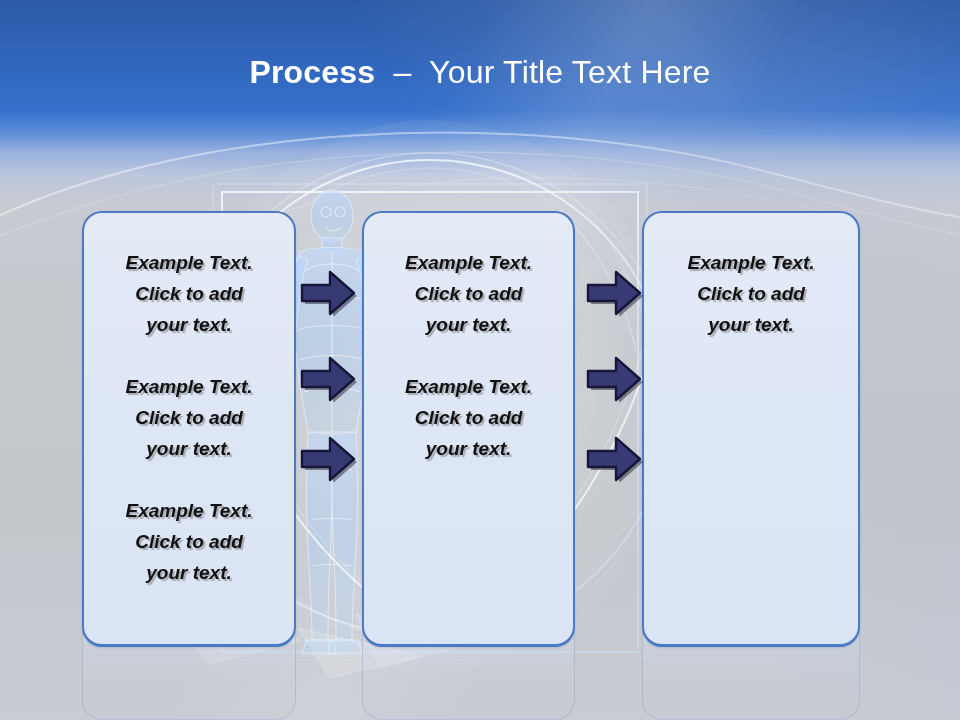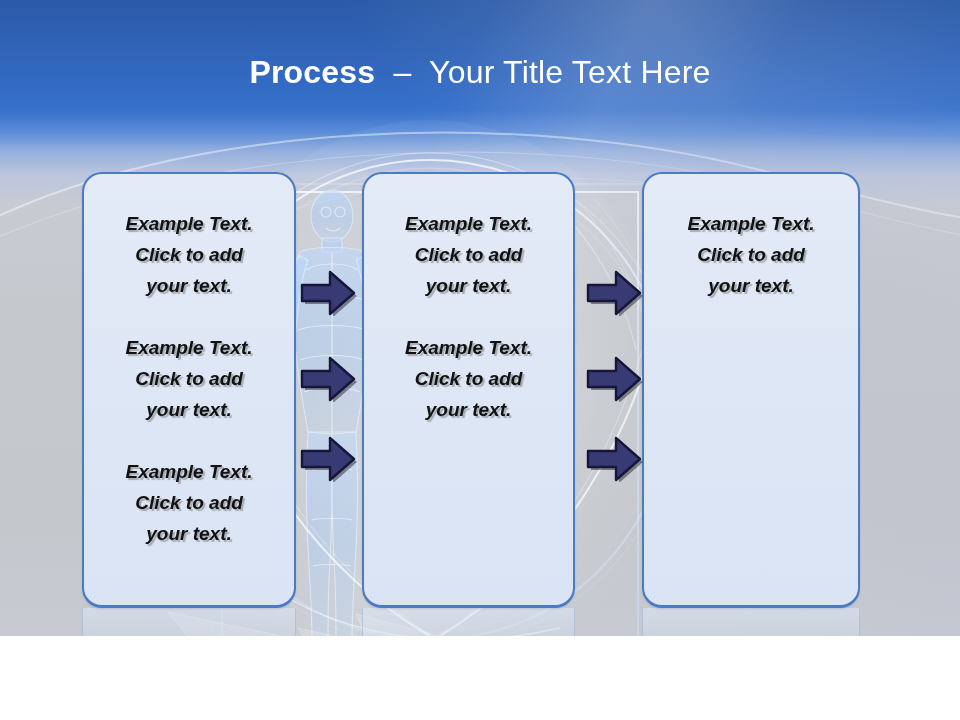--- a/index.html
+++ b/index.html
@@ -4,21 +4,21 @@
 <style>
   html, body {
     margin: 0; padding: 0;
     width: 960px; height: 720px;
     overflow: hidden;
     font-family: "Liberation Sans", sans-serif;
   }
 
   #slide {
     position: relative;
-    width: 960px; height: 636px;
+    width: 960px; height: 720px;
     overflow: hidden;
     background: #0f766e;
   }
 
   
   .bg-gradient {
     position: absolute; left: 0; top: 0; width: 960px; height: 720px;
     background:
       linear-gradient(to bottom,
         #2a5aa8 0px,
@@ -69,20 +69,21 @@
 
   
   .pbox {
     position: absolute;
     background: linear-gradient(to bottom, #e4ebf7 0%, #dde6f5 55%, #dbe4f4 100%);
     border: 2px solid #4a7ac4;
     border-bottom-width: 3px;
     border-radius: 20px;
     box-sizing: border-box;
     box-shadow: 0 1px 2px rgba(60,80,120,0.18);
+    margin-top: 39px;
   }
   .pbox-inner {
     position: absolute;
     left: 12px; right: 12px;
     top: 34px;
     text-align: center;
   }
   .para {
     font-style: italic;
     font-weight: bold;

